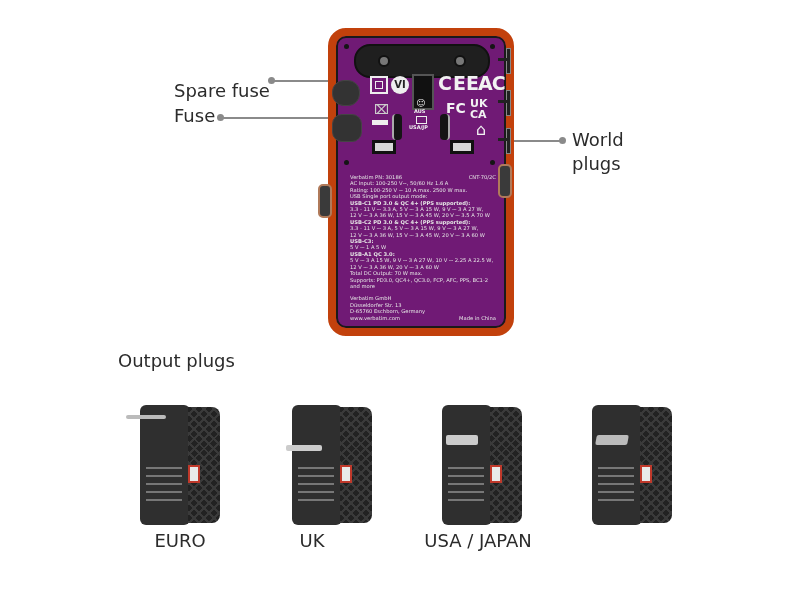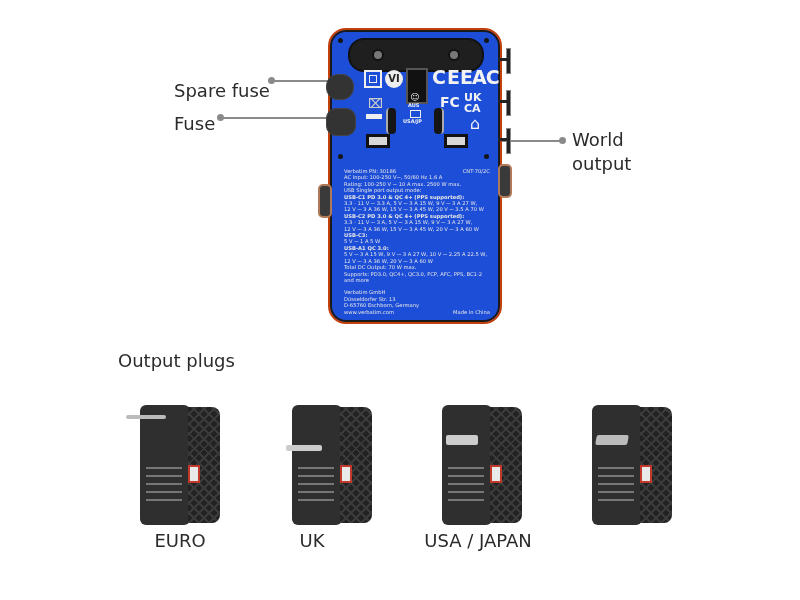--- a/index.html
+++ b/index.html
@@ -3,21 +3,21 @@
 <meta charset="utf-8">
 <style>
   html, body { margin:0; padding:0; background:#ffffff; }
   body { width:800px; height:600px; position:relative; overflow:hidden; font-family:"DejaVu Sans", sans-serif; color:#2b2b2b; }
   .abs { position:absolute; }
   .callout { font-size:18px; color:#2b2b2b; }
   .dot { width:7px; height:7px; border-radius:50%; background:#8a8a8a; position:absolute; }
   .line { height:1.5px; background:#8a8a8a; position:absolute; }
 
   
-  .device { left:328px; top:28px; width:170px; height:292px; background:#1d4ed8; border-radius:18px; border:2px solid #c2410c; box-shadow: inset 0 0 0 2px #1a1a1a; }
+  .device { left:328px; top:28px; width:170px; height:292px; background:#701a75; border-radius:18px; border:8px solid #c2410c; box-shadow: inset 0 0 0 2px #1a1a1a; }
   .top-socket { left:18px; top:8px; width:132px; height:30px; background:#1f1f1f; border-radius:16px; border:2px solid #111; }
   .hole { width:8px; height:8px; border-radius:50%; background:#777; border:2px solid #111; position:absolute; top:9px; }
   .usb-a-top { left:76px; top:38px; width:18px; height:32px; background:#111; border:2px solid #555; }
   .mark { color:#f2f2f2; font-weight:bold; position:absolute; }
   .slot { width:18px; height:8px; background:#d8d8d8; position:absolute; border:3px solid #111; }
   .spec { left:14px; top:138px; width:146px; font-size:5.2px; line-height:6.4px; color:#e6e6e6; position:absolute; }
   .side-plug { width:10px; height:3px; background:#222; position:absolute; }
   .side-plug-v { width:3px; height:24px; background:#222; position:absolute; border:1px solid #888; }
   .usbc-side { width:10px; height:30px; border-radius:5px; background:#3a3a3a; border:2px solid #b07a5a; position:absolute; }
 
@@ -34,29 +34,29 @@
   .mini .usbc { position:absolute; left:48px; top:60px; width:8px; height:14px; background:#e9e9e9; border:2px solid #c0392b; }
   .plug-label { position:absolute; font-size:18px; text-align:center; line-height:22px; }
 </style>
 </head>
 <body>
 
 <div class="abs callout" style="left:174px; top:68px;margin-top:12px;">Spare fuse</div>
 <div class="dot" style="left:268px; top:77px;"></div>
 <div class="line" style="left:272px; top:80px; width:60px;"></div>
 
-<div class="abs callout" style="left:174px; top:113px;">Fuse</div>
+<div class="abs callout" style="left:174px; top:105px;">Fuse</div>
 <div class="dot" style="left:217px; top:114px;"></div>
 <div class="line" style="left:221px; top:117px; width:112px;"></div>
 
 <div class="line" style="left:462px; top:140px; width:98px;"></div>
 <div class="dot" style="left:559px; top:137px;"></div>
 <div class="abs callout" style="left:572px; top:128px; line-height:24px;">
   <div>World</div>
-  <div>output</div>
+  <div>plugs</div>
 </div>
 
 <div class="abs device">
   <div class="screw" style="left:8px; top:8px;"></div>
   <div class="screw" style="left:154px; top:8px;"></div>
   <div class="abs top-socket">
     <div class="hole" style="left:22px;"></div>
     <div class="hole" style="left:98px;"></div>
   </div>
   <div class="abs usb-a-top"></div>

